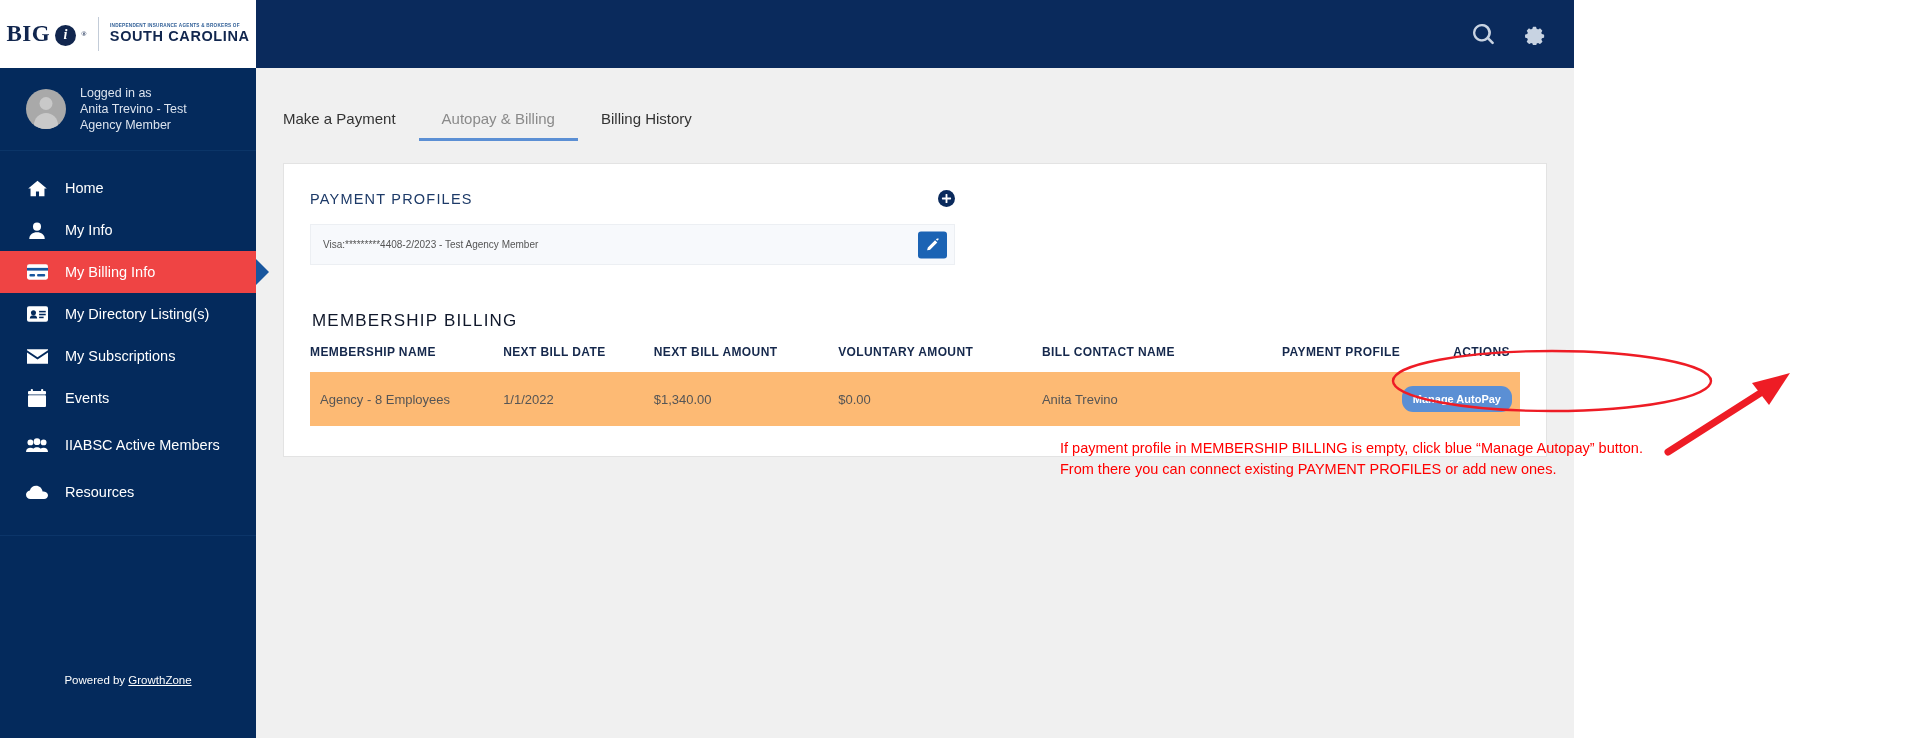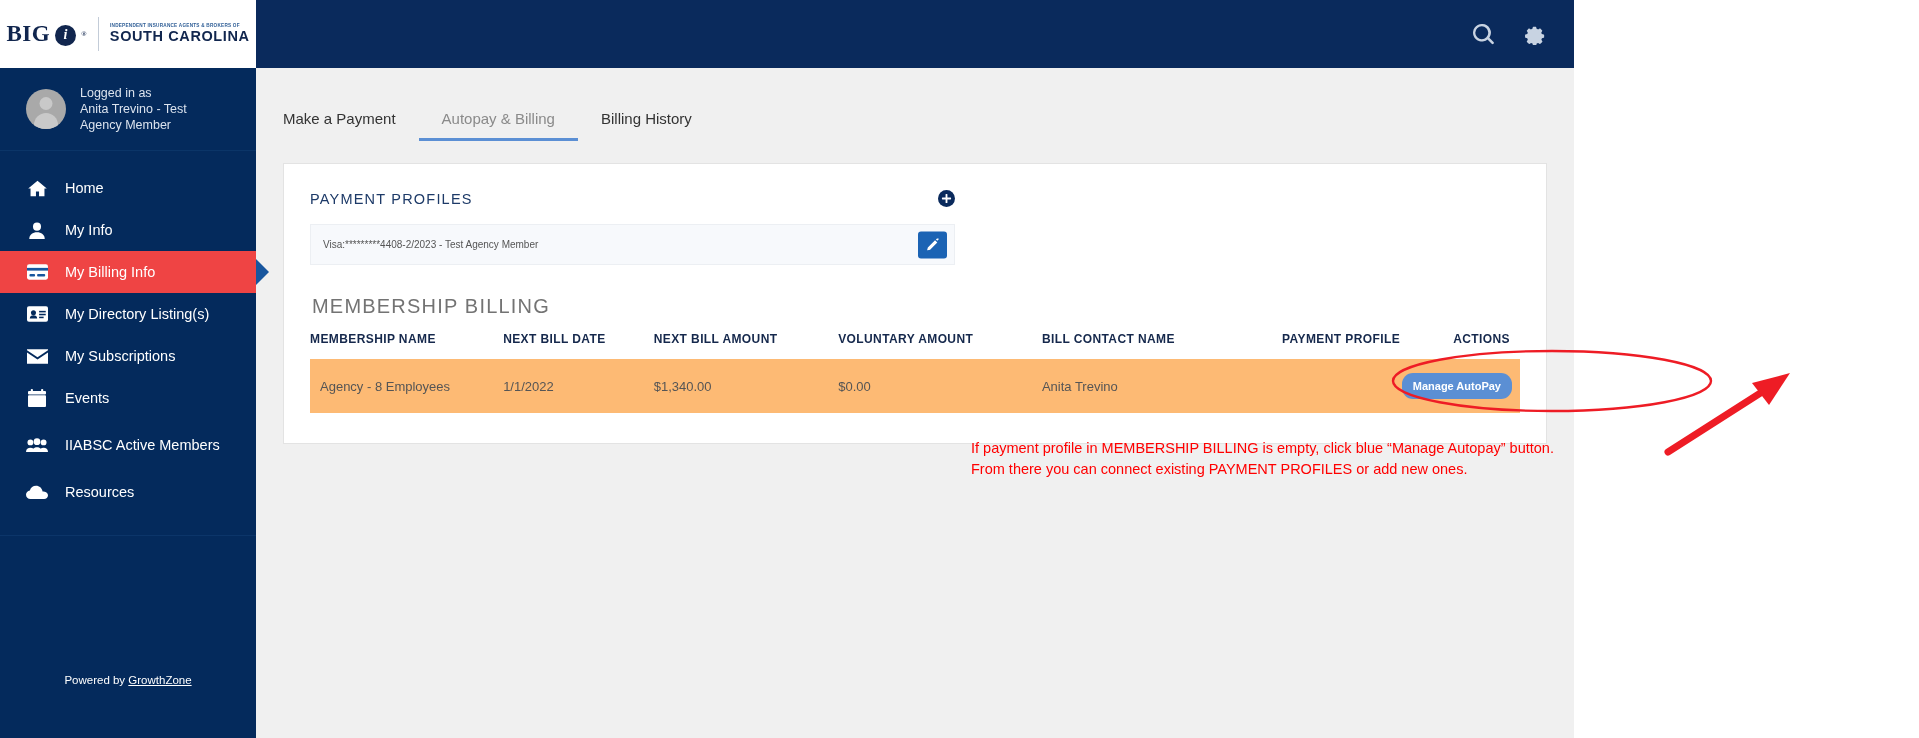--- a/index.html
+++ b/index.html
@@ -147,22 +147,22 @@
   }
   .profile-text { font-size: 10px; color: #555555; }
   .edit-btn {
     position: absolute; right: 7px; top: 50%; transform: translateY(-50%);
     width: 29px; height: 27px; background: #1b63b4; border-radius: 3px;
     display: flex; align-items: center; justify-content: center; cursor: pointer;
   }
   .edit-btn svg { fill: #ffffff; }
 
   .mb-title {
-    font-size: 20px; color: #737373; letter-spacing: 1.2px;
-    margin: 30px 0 14px 2px;
+    font-size: 17px; color: #0f172a; letter-spacing: 1.2px;
+    margin: 46px 0 14px 2px;
   }
 
   table.billing { width: 100%; border-collapse: collapse; }
   table.billing th {
     text-align: left; font-size: 12px; color: #15284c;
     letter-spacing: .4px; font-weight: bold;
     padding: 0 0 13px 0; white-space: nowrap;
   }
   table.billing th.right { text-align: right; padding-right: 10px; }
   table.billing td {
@@ -173,21 +173,21 @@
   table.billing td.right { text-align: right; padding-right: 8px; }
   .manage-btn {
     display: inline-block; background: #5b8fd4; color: #ffffff;
     font-size: 11px; font-weight: bold; padding: 7px 11px;
     border-radius: 11px; cursor: pointer; white-space: nowrap;
   }
 
   
   .anno-layer { position: absolute; inset: 0; pointer-events: none; }
   .anno-text {
-    position: absolute; left: 971px; top: 438px;
+    position: absolute; left: 1060px; top: 438px;
     color: #ff0000; font-size: 14.5px; line-height: 21px;
     white-space: nowrap;
   }
 </style>
 </head>
 <body>
 
 <div class="app">
 
   <aside class="sidebar">

